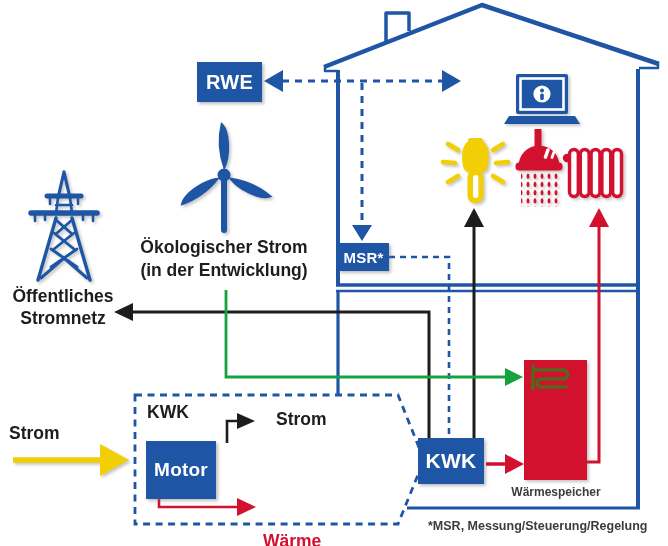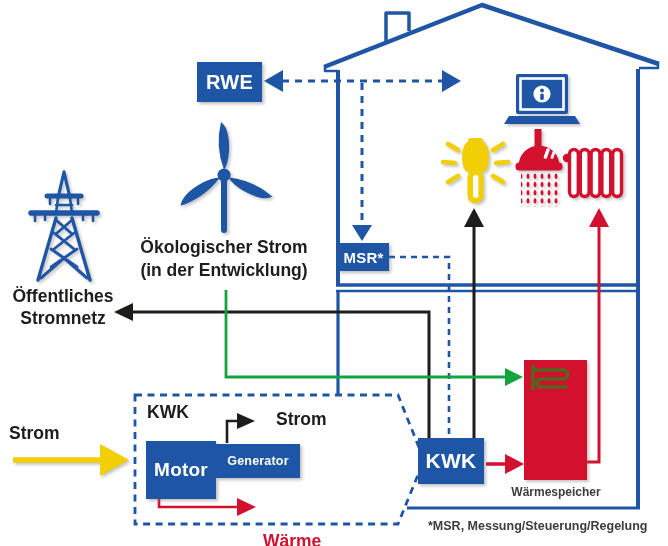--- a/index.html
+++ b/index.html
@@ -205,23 +205,20 @@
   </div>
   <div class="box" id="msr-box">
     <span>MSR*</span>
   </div>
   <div class="box" id="kwk-house-box">
     <span>KWK</span>
   </div>
   <div class="box" id="motor-box">
     <span>Motor</span>
   </div>
-  <div class="box" id="generator-box">
-    <span>Generator</span>
-  </div>
 
   <div class="lab" id="oeko-label">
     <span style="display:block">Ökologischer Strom</span>
     <span style="display:block">(in der Entwicklung)</span>
   </div>
   <div class="lab" id="grid-label">
     <span style="display:block">Öffentliches</span>
     <span style="display:block">Stromnetz</span>
   </div>
   <div class="lab" id="erdgas-label">Strom</div>

